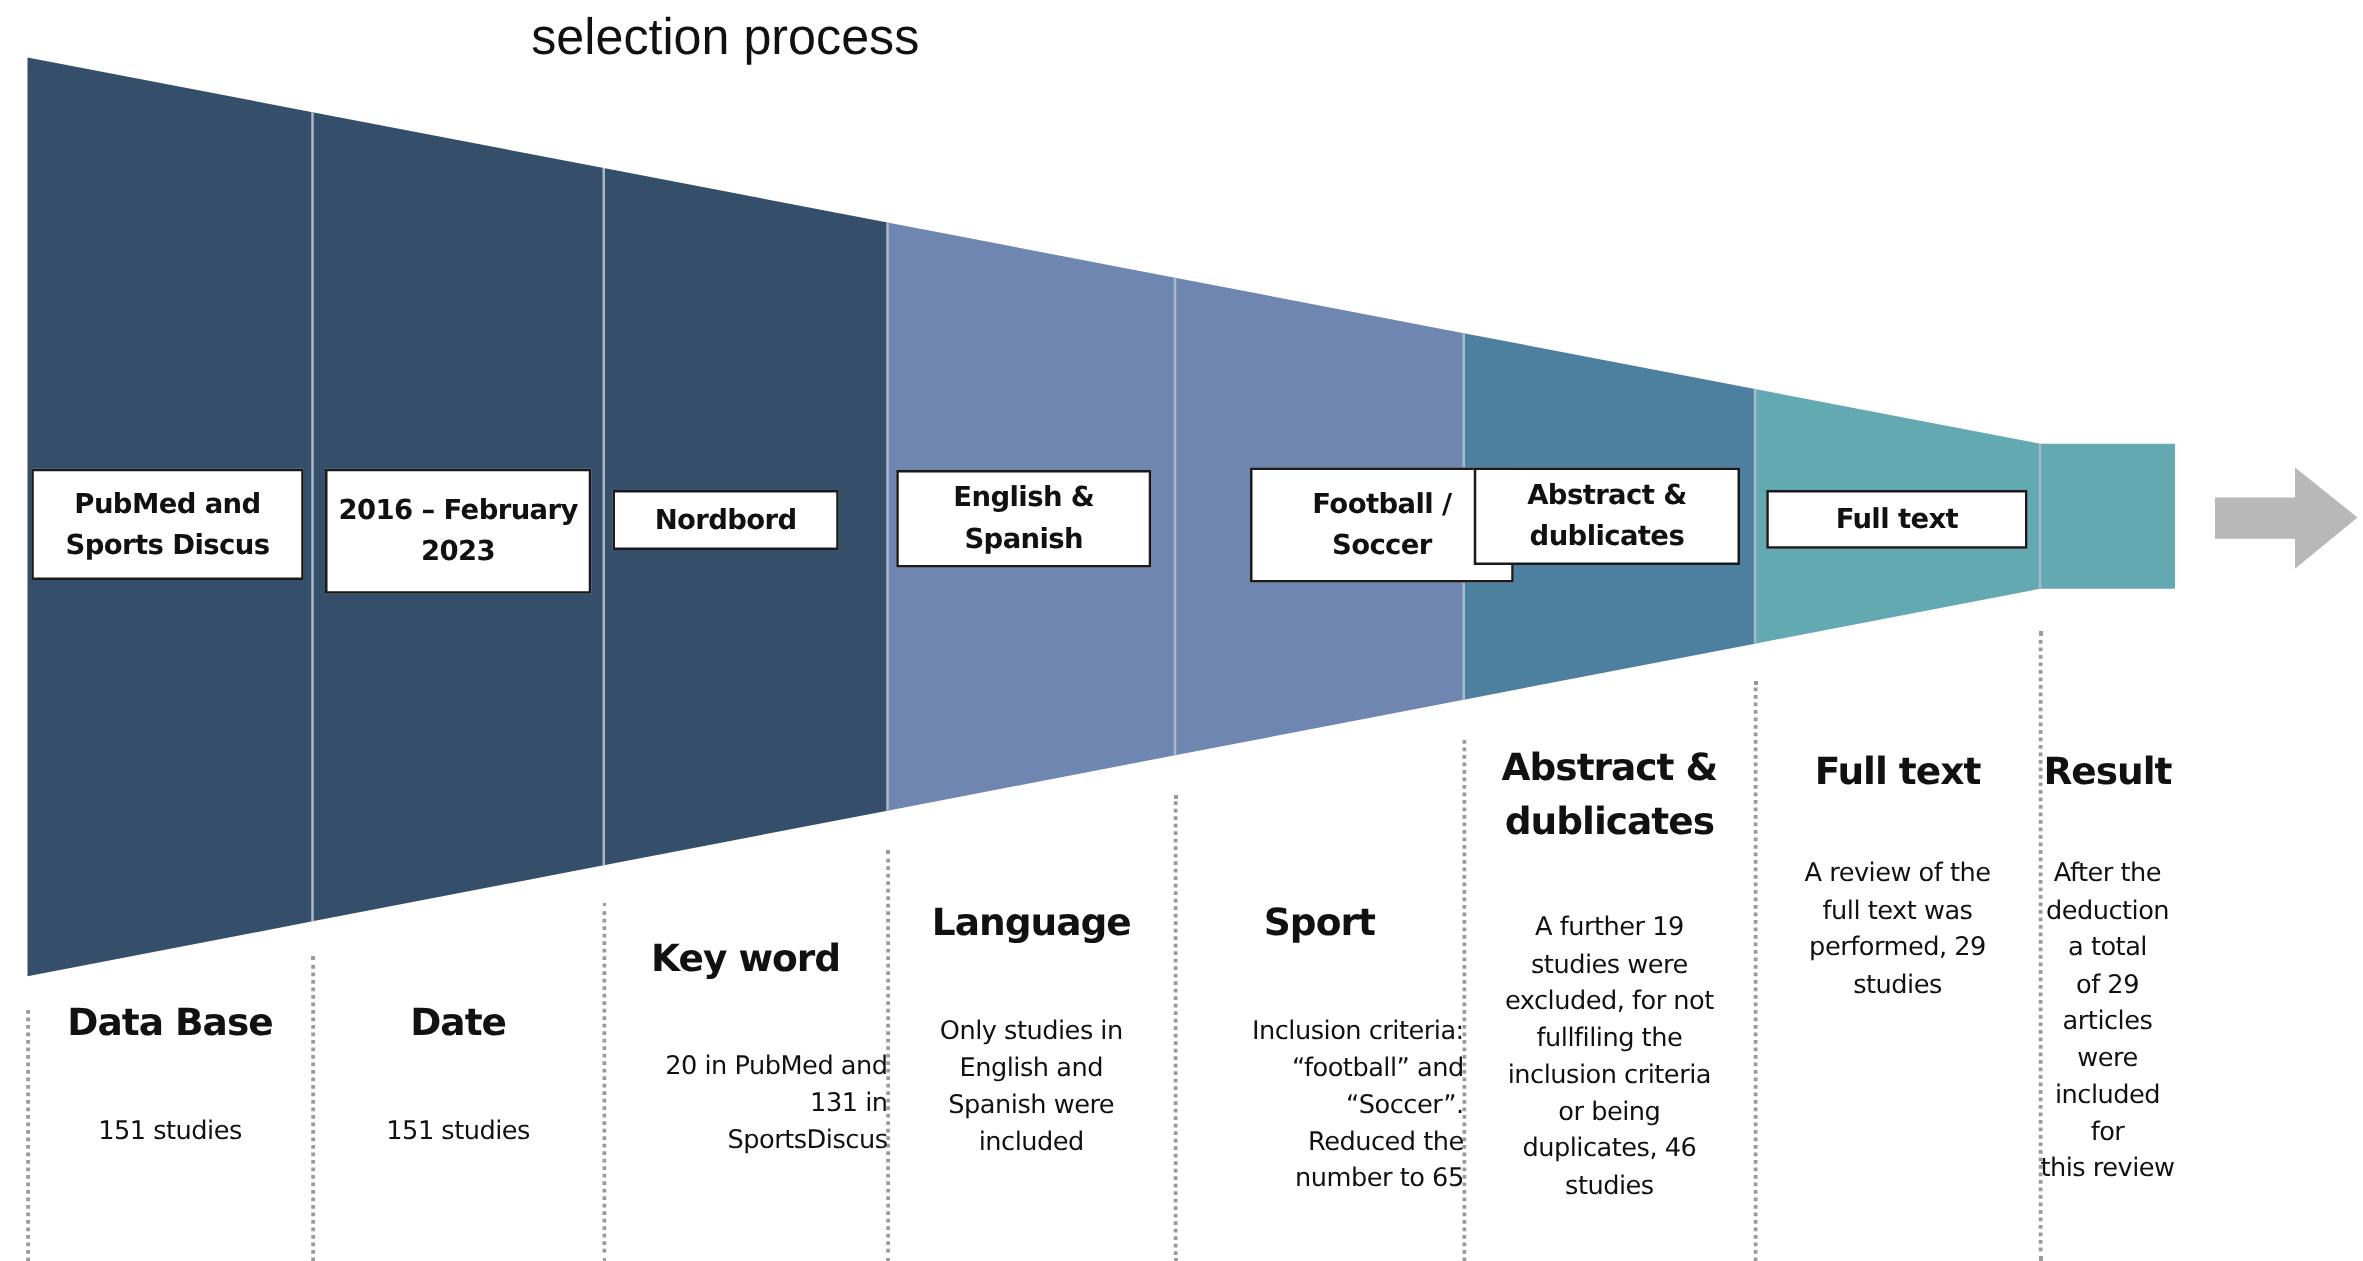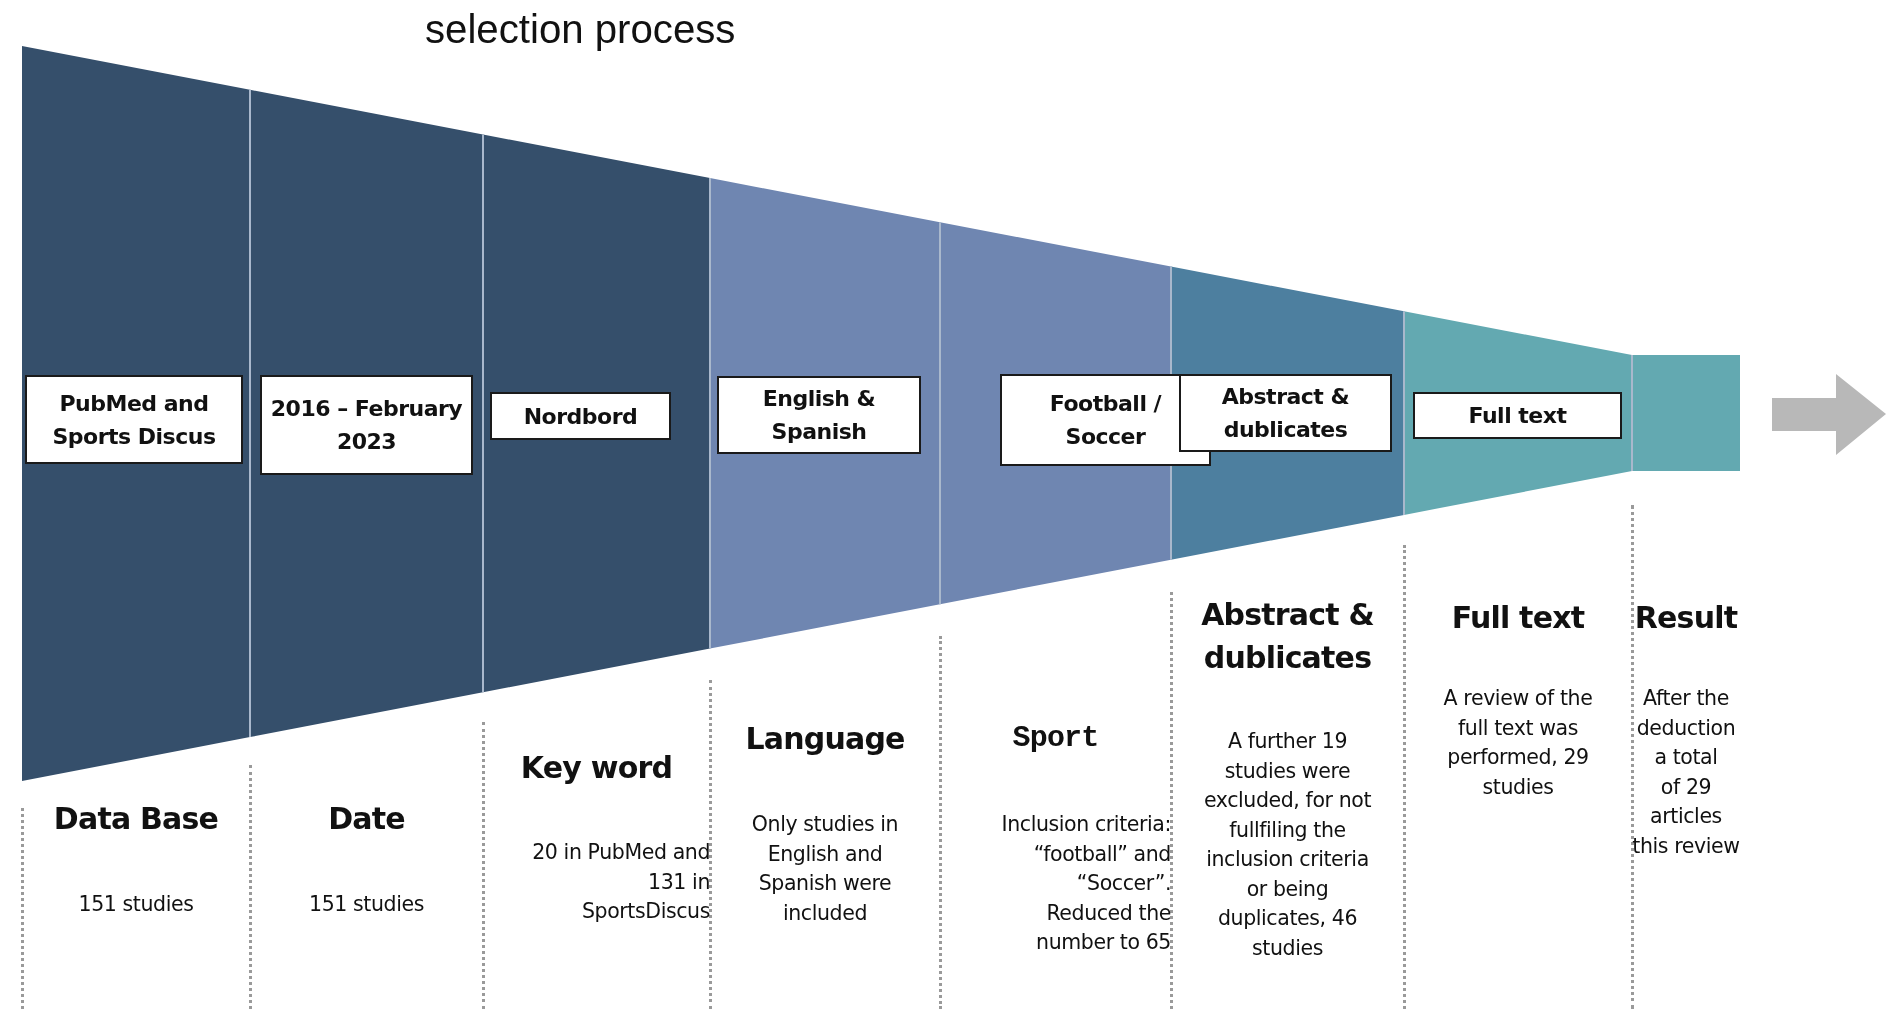--- a/index.html
+++ b/index.html
@@ -124,21 +124,21 @@
         <div>Language</div>
       </div>
       <div class="desc" style="position: absolute; left: 0px; width: 230px; top: 810px;">
         <div>Only studies in</div>
         <div>English and</div>
         <div>Spanish were</div>
         <div>included</div>
       </div>
     </div>
     <div class="col" style="left: 940px; width: 231px; top: 0px;">
-      <div class="head" style="position: absolute; left: 0px; width: 231px; top: 717px; font-family: Liberation Mono, monospace;">
+      <div class="head" style="position: absolute; left: 0px; width: 231px; top: 717px;">
         <div>Sport</div>
       </div>
       <div class="desc" style="position: absolute; left: 0px; width: 231px; top: 810px; text-align: right;">
         <div>Inclusion criteria:</div>
         <div>“football” and</div>
         <div>“Soccer”.</div>
         <div>Reduced the</div>
         <div>number to 65</div>
       </div>
     </div>
@@ -170,16 +170,17 @@
       </div>
     </div>
     <div class="col" style="left: 1632px; width: 108px; top: 0px;">
       <div class="head" style="position: absolute; left: 0px; width: 108px; top: 596px;">
         <div>Result</div>
       </div>
       <div class="desc" style="position: absolute; left: 0px; width: 108px; top: 684px;">
         <div>After the</div>
         <div>deduction a total</div>
         <div>of 29 articles</div>
+        <div>were included for</div>
         <div>this review</div>
       </div>
     </div>
   </div>
 
 </body></html>

